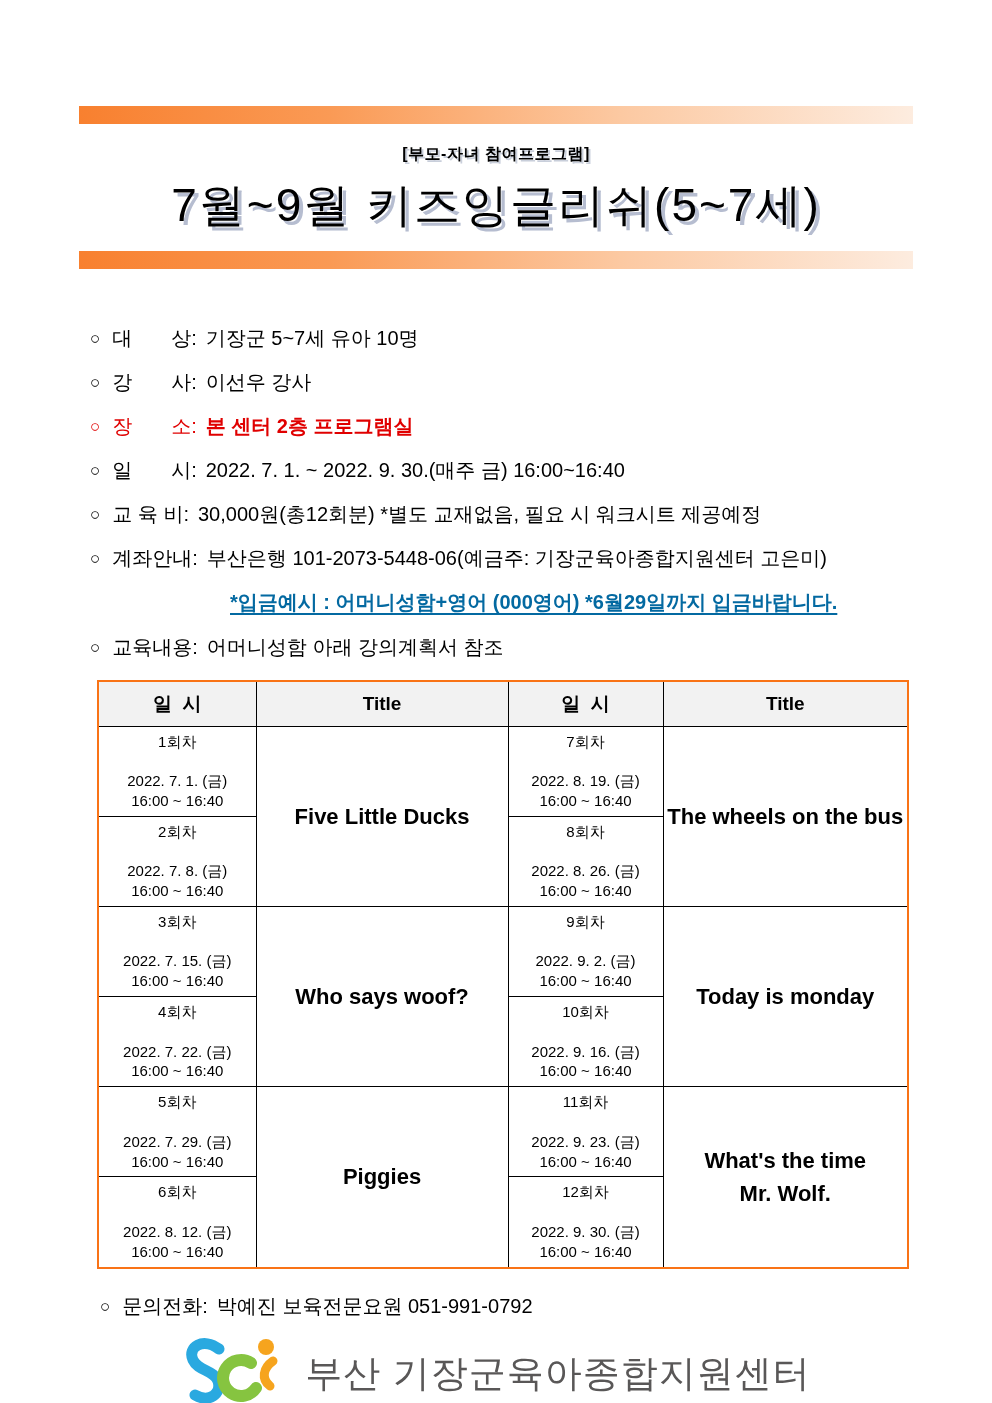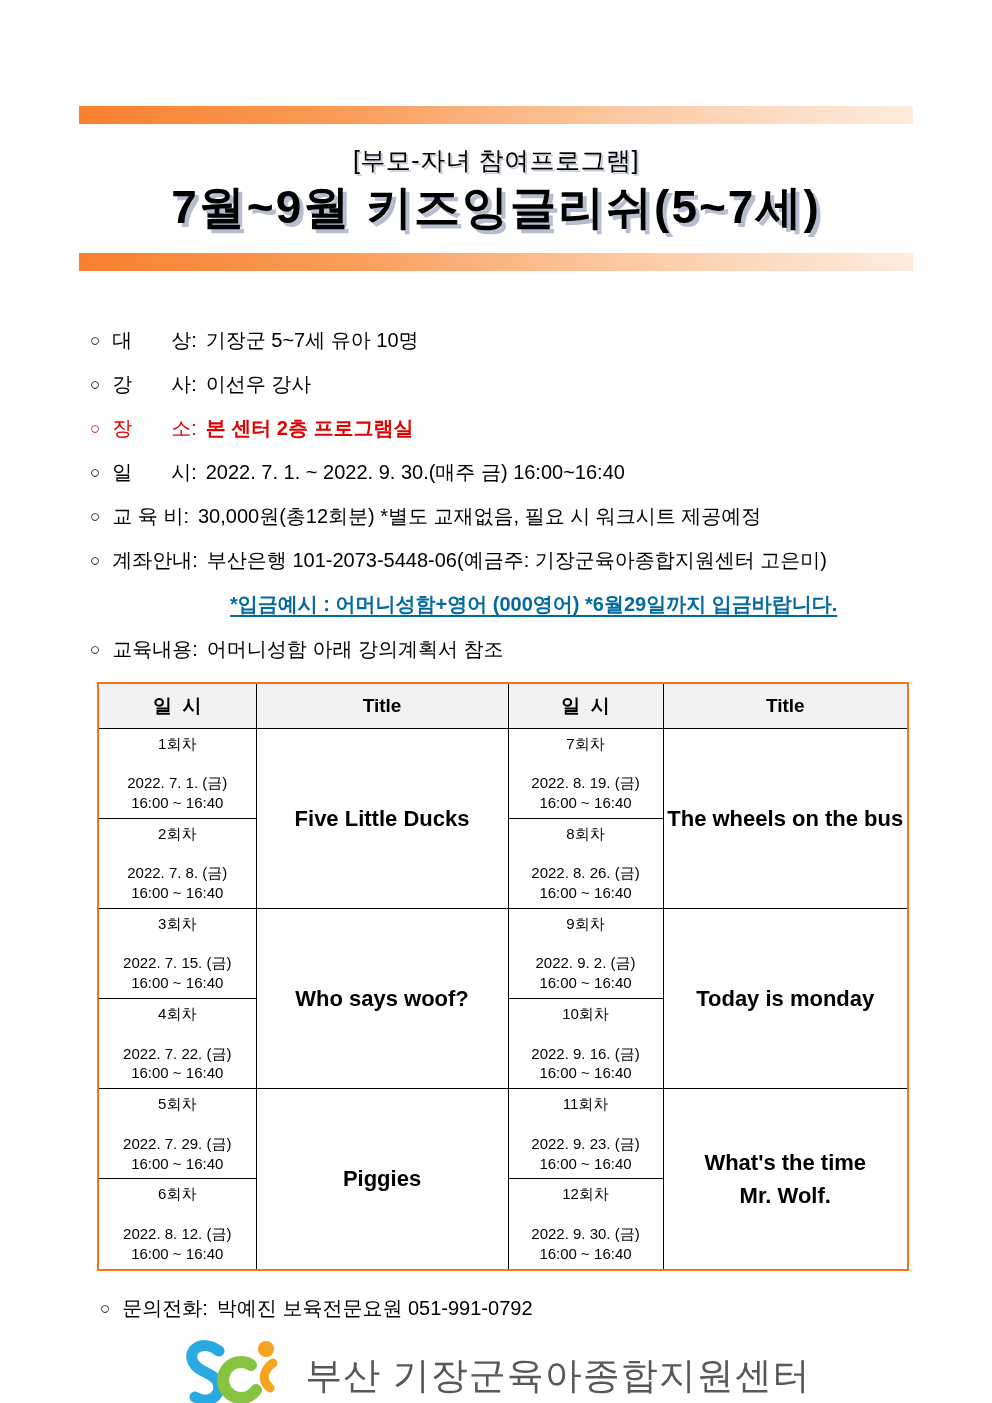--- a/index.html
+++ b/index.html
@@ -14,25 +14,26 @@
 
   .bar {
     height: 18px;
     margin: 0 79px;
     background: linear-gradient(to right, #f8802f 0%, #fa9a55 30%, #fcc9a2 65%, #fdecdf 100%);
   }
   .bar-top { margin-top: 106px; }
 
   .header-block { text-align: center; padding: 20px 0 14px 0; }
   .subtitle {
-    font-size: 25px; font-weight: normal; letter-spacing: 0.5px;
+    font-size: 16px; font-weight: bold; letter-spacing: 0.5px;
     text-shadow: 2px 2px 0 #c9cfdb;
   }
   .main-title {
-    font-size: 46px; font-weight: 700; letter-spacing: 2px;
+    margin-top: 10px;
+    font-size: 46px; font-weight: 400; letter-spacing: 2px;
     text-shadow: 4px 4px 0 #b6bdd0;
   }
 
   .info-list { margin: 58px 0 0 90px; }
   .info-row {
     display: flex; align-items: baseline;
     font-size: 20px; margin-bottom: 20px; line-height: 22px;
   }
   .bullet { font-size: 17px; margin-right: 12px; position: relative; top: -1px; }
   .info-label { font-weight: normal; white-space: pre; }

